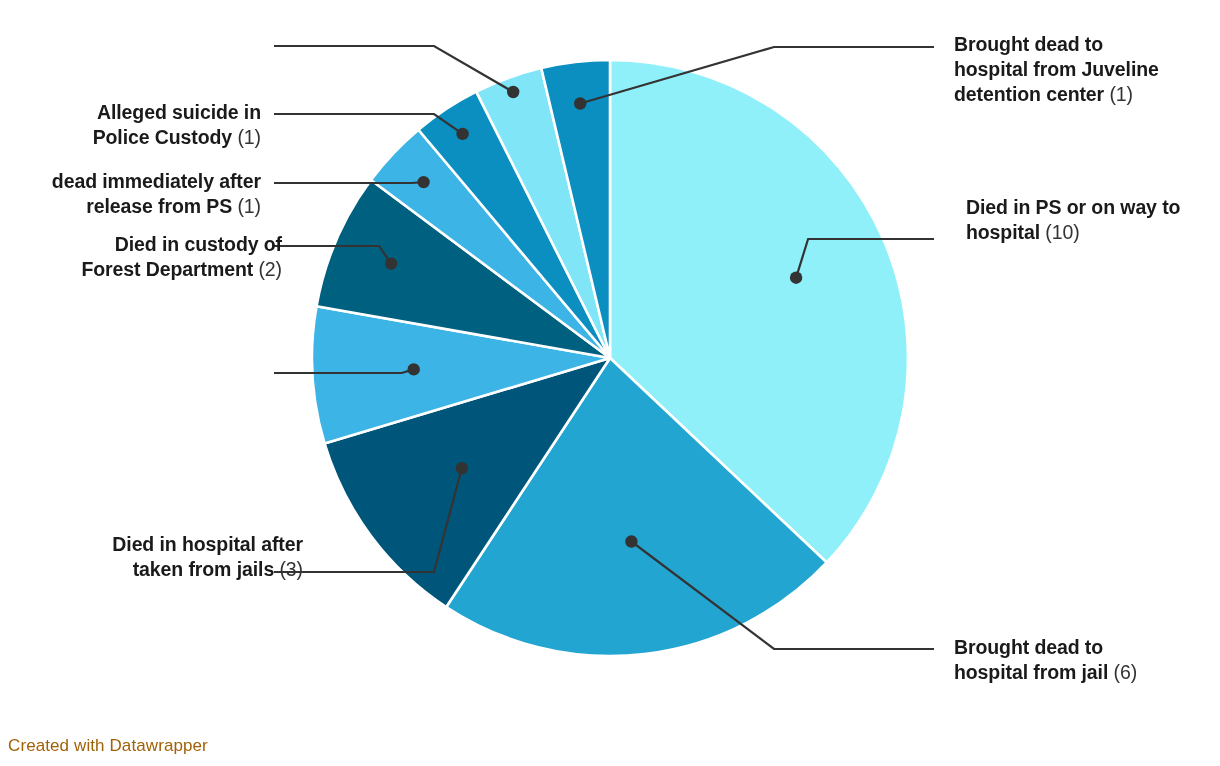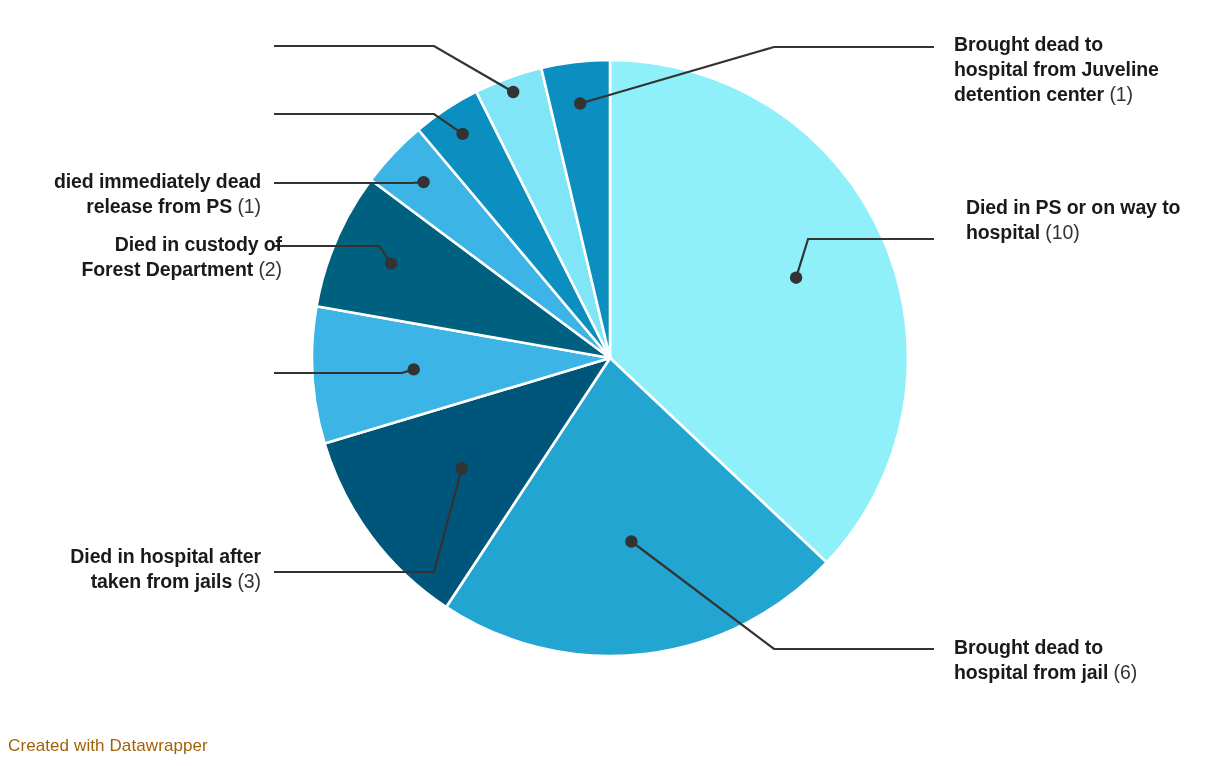--- a/index.html
+++ b/index.html
@@ -88,34 +88,39 @@
     <span class="val">(10)</span>
   </div>
 
   <div class="label right" style="left:954px; top:635px; width:262px;">
     <span>Brought dead to</span><br>
     <span>hospital from jail</span>
     <span class="val">(6)</span>
   </div>
 
 
+  <div class="label left" style="left:0px; top:100px; width:261px;">
+    <span>Alleged suicide in</span><br>
+    <span>Police Custody</span>
+    <span class="val">(1)</span>
+  </div>
 
   <div class="label left" style="left:0px; top:169px; width:261px;">
-    <span>died immediately dead</span><br>
+    <span>dead immediately after</span><br>
     <span>release from PS</span>
     <span class="val">(1)</span>
   </div>
 
   <div class="label left" style="left:0px; top:232px; width:261px;margin-left:21px;">
     <span>Died in custody of</span><br>
     <span>Forest Department</span>
     <span class="val">(2)</span>
   </div>
 
 
-  <div class="label left" style="left:0px; top:544px; width:261px;">
+  <div class="label left" style="left:0px; top:532px; width:261px;padding-left:42px;">
     <span>Died in hospital after</span><br>
     <span>taken from jails</span>
     <span class="val">(3)</span>
   </div>
 
   <div class="footer">Created with Datawrapper</div>
 </div>
 
 </body></html>

